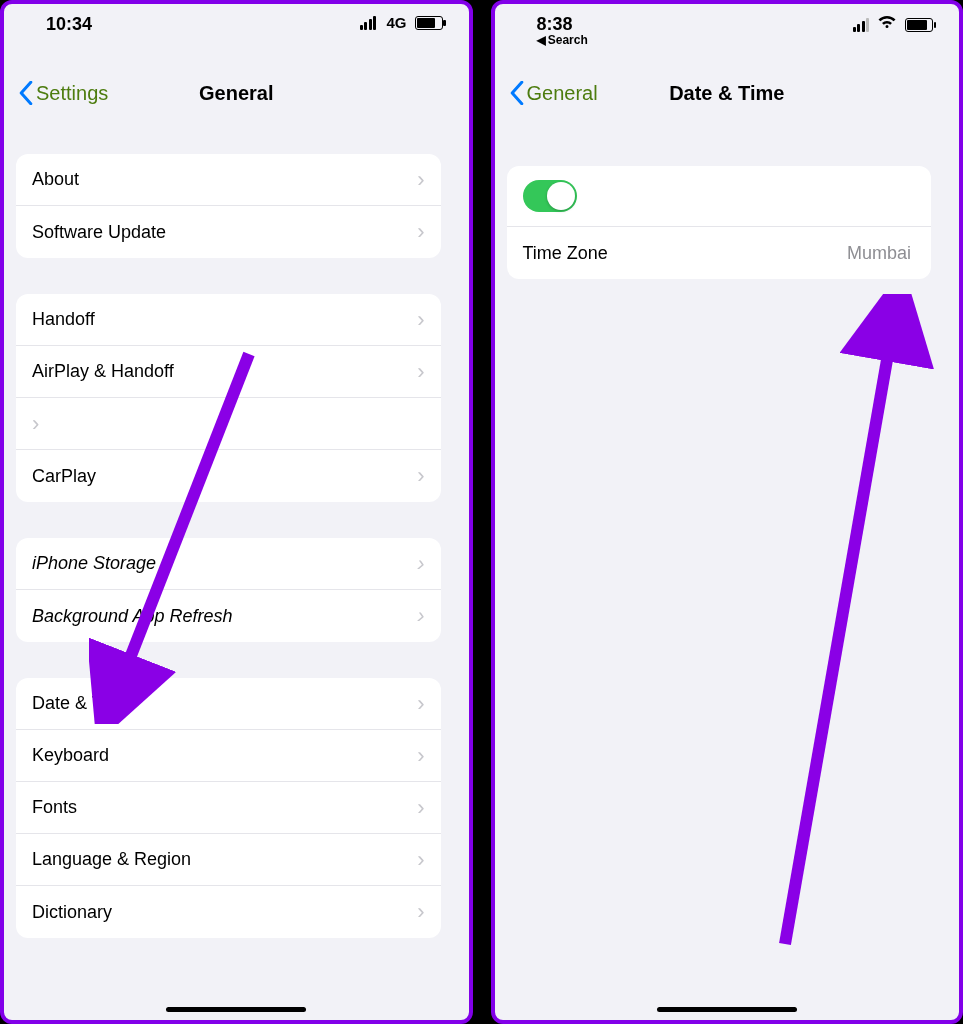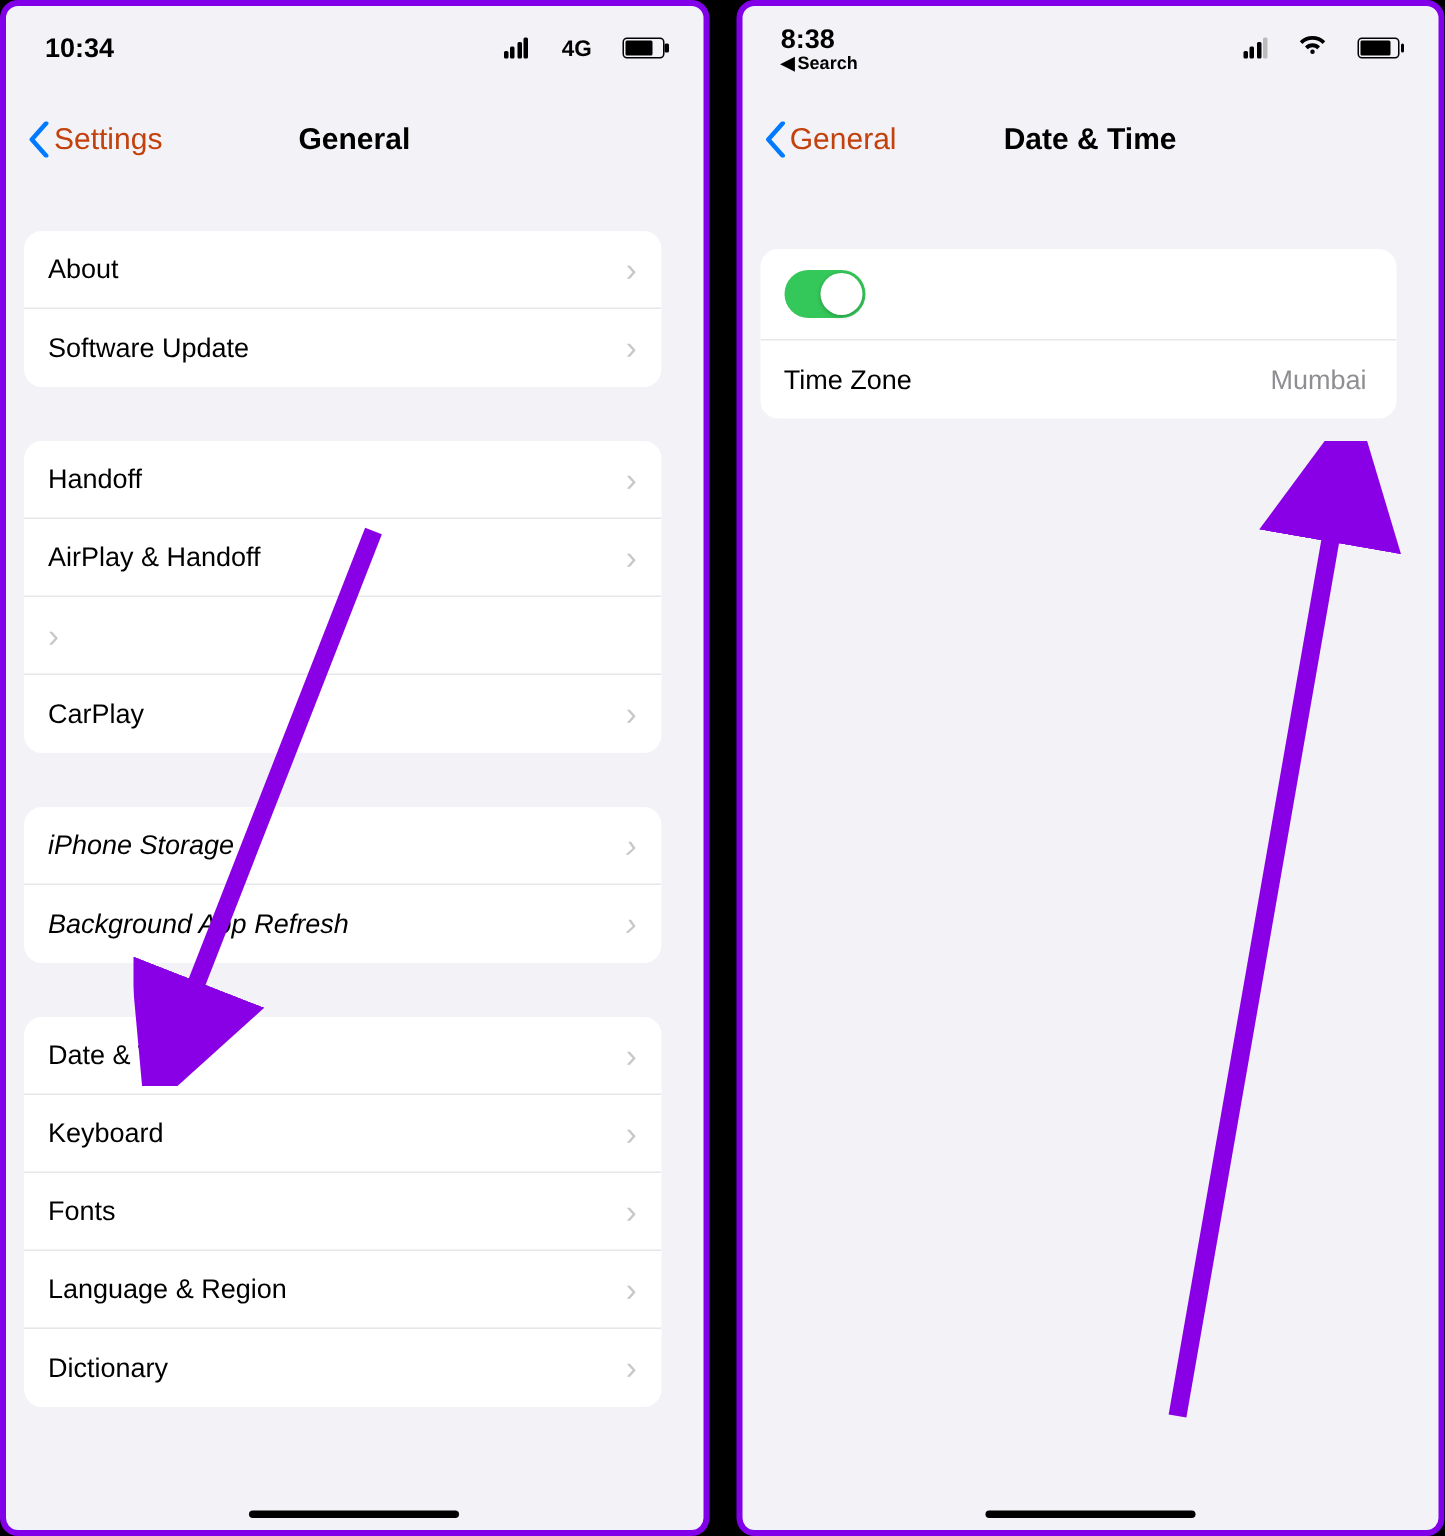--- a/index.html
+++ b/index.html
@@ -18,47 +18,47 @@
   border: 4px solid #8200e9;
   border-radius: 12px;
   position: relative;
   overflow: hidden;
   display: flex;
   flex-direction: column;
 }
 .status-bar {
   display: flex;
   justify-content: space-between;
-  align-items: center;
-  padding: 10px 26px 2px 26px;
+  align-items: flex-start;
+  padding: 10px 26px 2px 42px;
   height: 48px;
   font-weight: 600;
   font-size: 18px;
 }
 .status-left { display: flex; flex-direction: column; align-items: flex-start; }
 .back-search { font-size: 12px; color: #000; margin-top: -2px; display:flex; align-items:center; gap:2px;}
-.status-right { display: flex; align-items: center; gap: 20px; }
+.status-right { display: flex; align-items: center; gap: 8px; }
 .sig-bars { display: inline-flex; align-items: flex-end; gap: 1.5px; }
 .sig-bars i { width: 3px; background: #000; display: block; border-radius: 1px; }
 .sig-bars i:nth-child(1){height:5px} .sig-bars i:nth-child(2){height:8px}
 .sig-bars i:nth-child(3){height:11px} .sig-bars i:nth-child(4){height:14px}
 .sig-bars.three i:nth-child(4){background:#bbb}
 .net-label{font-size:15px;font-weight:600;margin-left:2px}
 .battery{
   width:28px;height:14px;border:1.5px solid #000;border-radius:3px;position:relative;
 }
 .battery::after{content:"";position:absolute;right:-4px;top:3px;width:2.5px;height:6px;background:#000;border-radius:1px}
 .battery .fill{position:absolute;left:1px;top:1px;bottom:1px;width:70%;background:#000;border-radius:1px}
 .nav-bar{
   display:flex;align-items:center;justify-content:center;
   position:relative;height:50px;margin-top:16px;
 }
 .nav-back{
   position:absolute;left:14px;display:flex;align-items:center;gap:2px;
-  color:#c2410c;font-size:20px;
+  color:#4d7c0f;font-size:20px;
 }
 .nav-back svg{width:16px;height:24px}
 .nav-title{font-size:20px;font-weight:600;color:#000}
 .content{flex:1;overflow:auto;padding:12px 28px 20px 12px}
 .group{
   background:#fff;border-radius:12px;margin:20px 0 0 0;overflow:hidden;
 }
 .group:first-child{margin-top:24px}
 .row{
   display:flex;align-items:center;justify-content:space-between;

